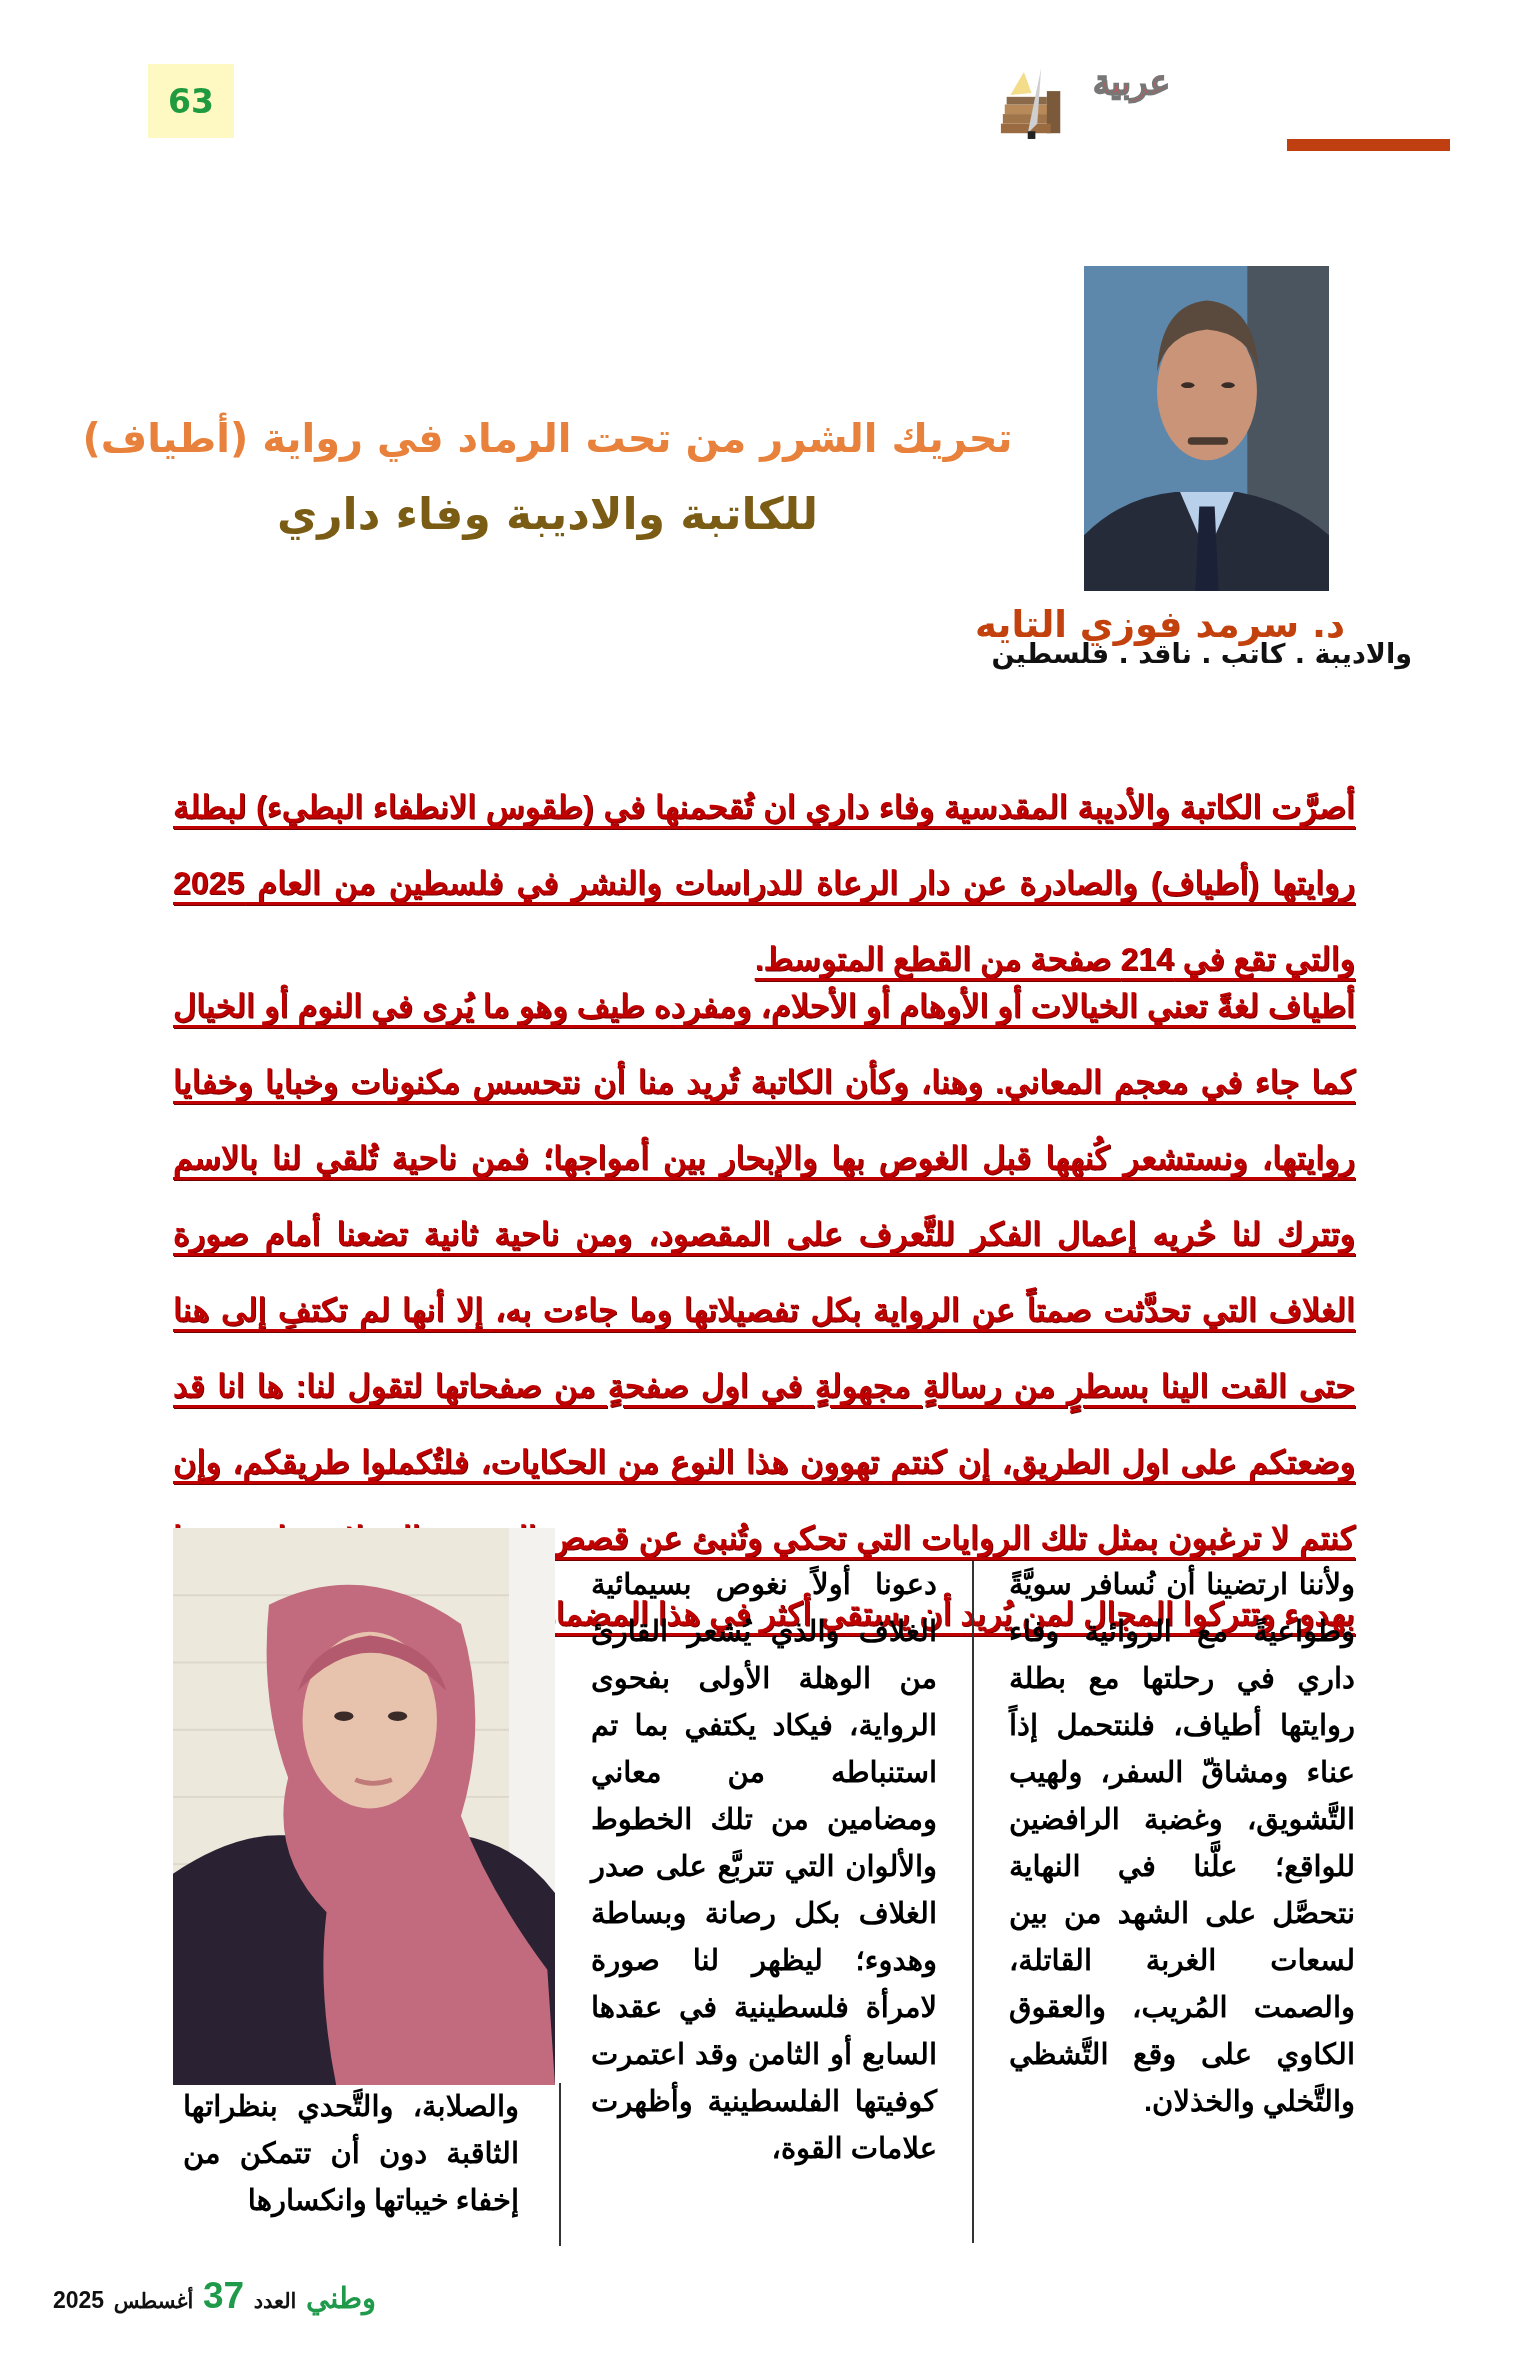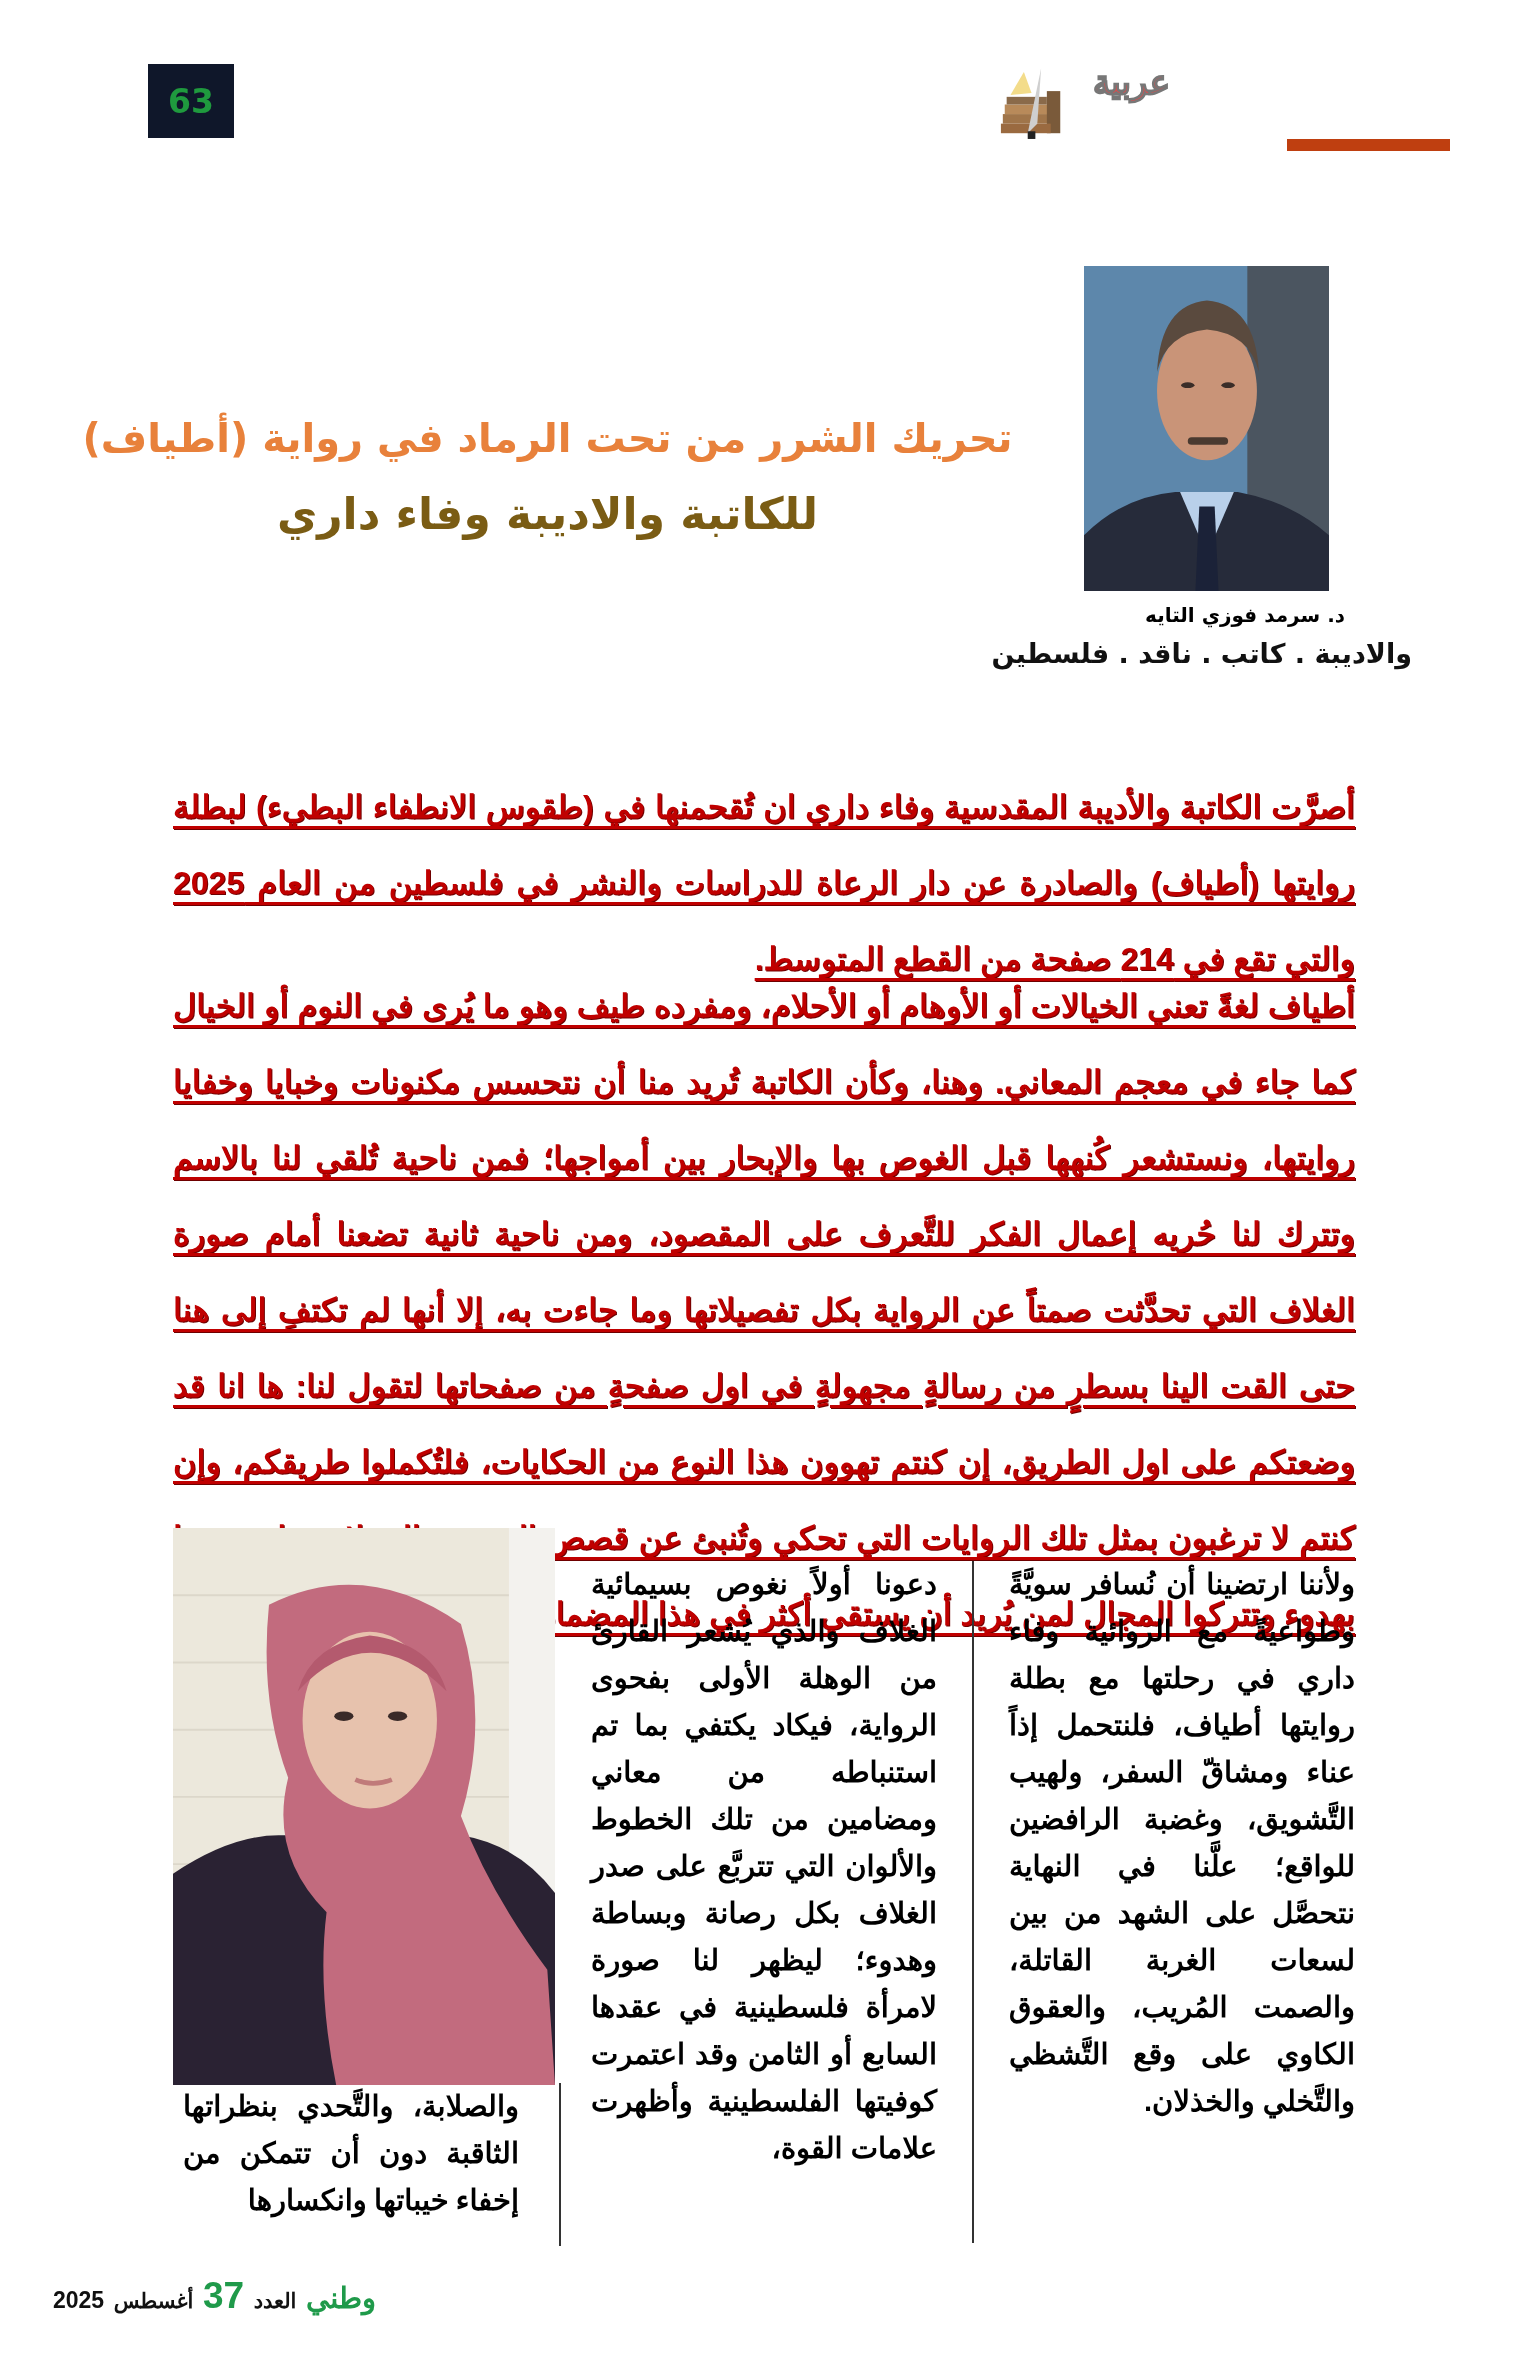--- a/index.html
+++ b/index.html
@@ -1,21 +1,21 @@
 <!DOCTYPE html>
 <html><head>
 <meta charset="utf-8">
 <style>
   html, body { margin:0; padding:0; }
   body { width:1537px; height:2374px; background:#ffffff; position:relative; overflow:hidden;
          font-family:"DejaVu Sans", sans-serif; }
   .abs { position:absolute; }
 
   
-  #page-num { left:148px; top:64px; width:86px; height:74px; background:#0f172a; color:#1f9a3e;
+  #page-num { left:148px; top:64px; width:86px; height:74px; background:#fef9c3; color:#1f9a3e;
               font-weight:bold; font-size:33px; display:flex; align-items:center; justify-content:center;
               font-family:"DejaVu Sans", sans-serif; }
 
   
   #masthead { left:922px; top:58px; width:557px; height:115px; }
   #masthead .rule { position:absolute; left:365px; top:81px; width:163px; height:11.5px; background:#bf3f10; }
   #masthead .logo-main { position:absolute; right:202px; top:42px; font-size:63px; font-weight:bold;
        color:#ffffff; -webkit-text-stroke:1.9px #8a8a8a; font-family:"DejaVu Sans", sans-serif; letter-spacing:1.9px; }
   #masthead .logo-sub { position:absolute; left:171px; top:3.8px; font-size:34px; font-weight:bold;
        color:#ef4444; -webkit-text-stroke:1.5px #777; font-family:Liberation Serif, serif; }
@@ -25,21 +25,21 @@
   #title-1 { right:509px; top:415px; width:961px; text-align:center; direction:rtl; font-size:40px; font-weight:bold;
              color:#e8813b; font-family:"DejaVu Sans", sans-serif; }
   #title-2 { right:557px; top:488px; width:865px; text-align:center; direction:rtl; font-size:44px; font-weight:bold;
              color:#7a5c14; font-family:"DejaVu Sans", sans-serif; }
 
   
   #author-photo { left:1084px; top:266px; width:245px; height:325px; overflow:hidden;
      background:linear-gradient(90deg,#4f7fa6 0%,#6b93b4 35%,#4a5a66 70%,#3a3a3a 100%); }
   #author-photo svg { width:100%; height:100%; display:block; }
 
-  #author-name { right:192px; top:603px; direction:rtl; font-size:20px; font-weight:bold; color:#000000;
+  #author-name { right:192px; top:603px; direction:rtl; font-size:37px; font-weight:bold; color:#c2410c;
                  font-family:"DejaVu Sans", sans-serif; }
   #author-role { right:125px; top:638px; direction:rtl; font-size:27px; font-weight:bold; color:#111;
                  font-family:"DejaVu Sans", sans-serif; }
 
   
   .red-para { position:absolute; left:173px; width:1182px; direction:rtl; text-align:justify; text-align-last:right;
      color:#c00000; font-weight:bold; font-family:"Liberation Sans", sans-serif; font-size:32px; line-height:76px;
      text-decoration:underline; text-decoration-thickness:2.9px; text-underline-offset:7.7px;
      text-shadow:1px 1px 0 #6e0000; }
   #intro-p1 { top:769px; }

